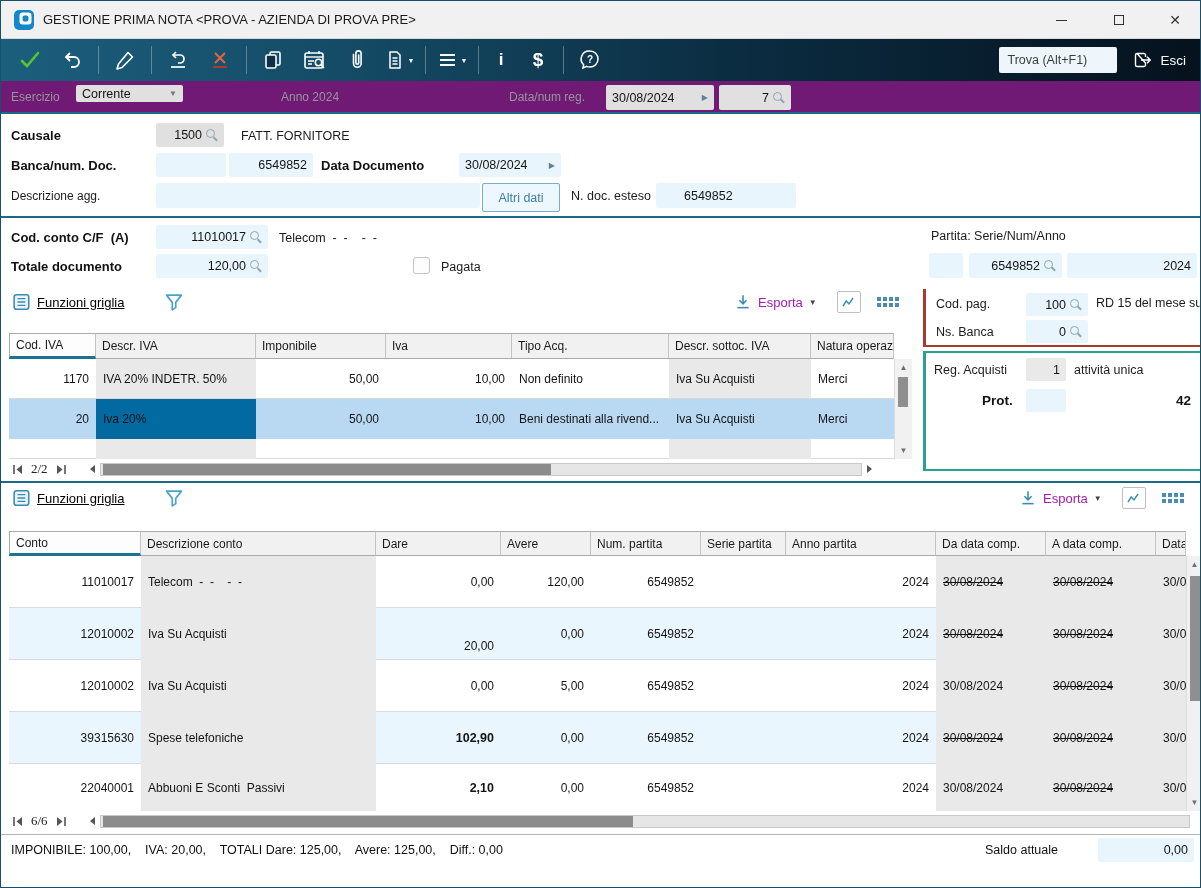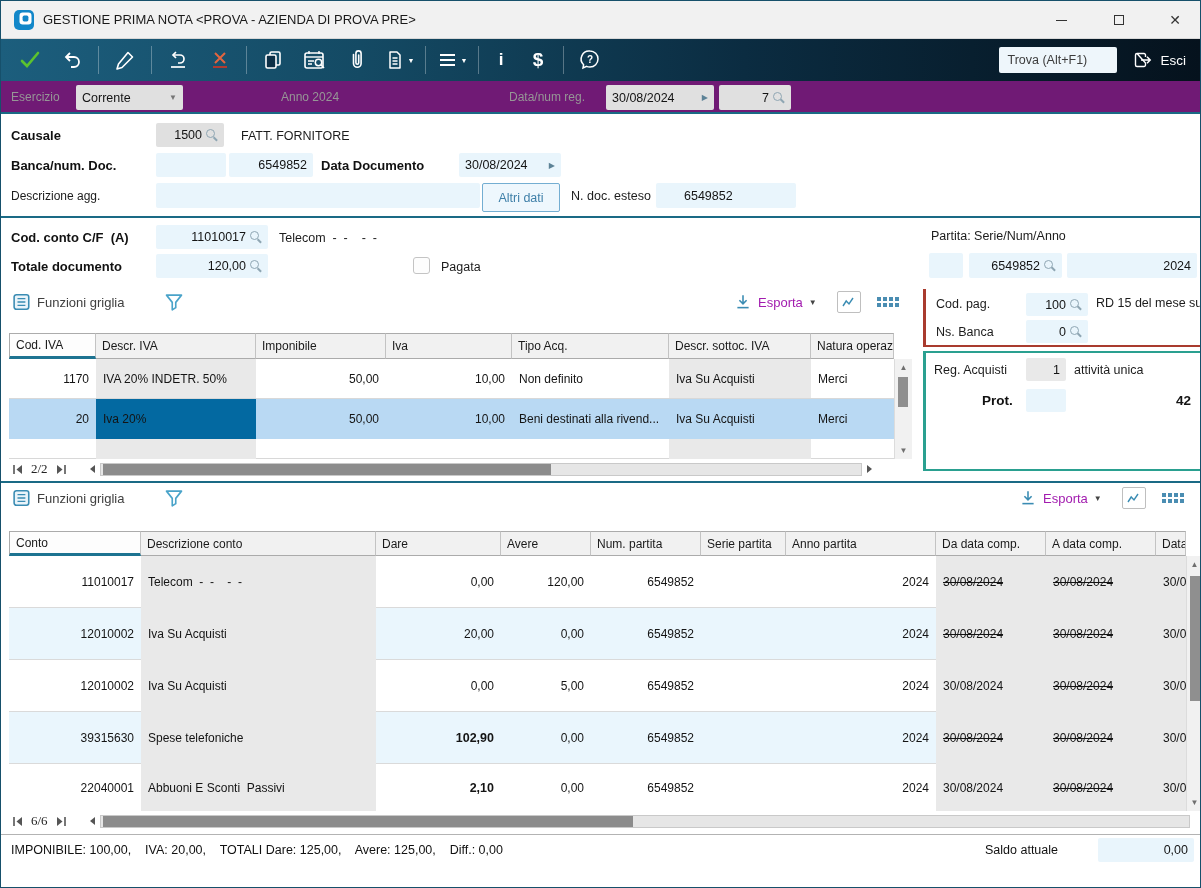--- a/index.html
+++ b/index.html
@@ -49,21 +49,21 @@
                   border:1.4px solid #8fa6b3; border-radius:50%; }
   .lupa::after { content:''; position:absolute; width:5px; height:1.6px; background:#8fa6b3;
                  transform:rotate(45deg); left:7px; top:8.6px; }
   .darr { font-size:8px; color:#5c8296; flex:none; }
   .combo-caret { font-size:8px; color:#767676; flex:none; }
 
   .divider-teal { background:#1a6a85; }
   .checkbox { width:17px; height:17px; background:#fdfdfd; border:1px solid #c4c4c4; border-radius:3px; }
 
   
-  .fg-label { font-size:13px; color:#404040; }
+  .fg-label { font-size:13px; color:#000000;text-decoration:underline; }
   .esporta-label { font-size:13px; color:#a21caf; }
   .chartbox { width:24px; height:22px; border:1px solid #bfbfbf; border-radius:2px;
               display:flex; align-items:center; justify-content:center; }
   .gridicon { display:grid; grid-template-columns:repeat(4,4px); grid-template-rows:repeat(2,4px); gap:2px; }
   .gridicon span { background:#4a8db2; }
 
   
   .gh { position:absolute; background:#f1f1f1; border-top:1px solid #ababab; border-bottom:1px solid #ababab;
         border-right:1px solid #c3c3c3; font-size:12px; color:#1a1a1a;
         display:flex; align-items:center; padding:0 6px; white-space:nowrap; overflow:hidden; }
@@ -206,21 +206,21 @@
       <svg width="20" height="20" viewBox="0 0 20 20">
           <path d="M4 3.5h7a1.5 1.5 0 0 1 1.5 1.5v2M12.5 13v2A1.5 1.5 0 0 1 11 16.5H4A1.5 1.5 0 0 1 2.5 15V5A1.5 1.5 0 0 1 4 3.5z" stroke="#fff" stroke-width="1.4" fill="none"></path>
           <path d="M8 10h9M14 6.8l3.2 3.2L14 13.2" stroke="#fff" stroke-width="1.5" fill="none"></path>
         </svg>
       <span>Esci</span>
     </div>
   </div>
 
   <div class="abs" style="left:0;top:80px;width:100%;height:33px;background:#701a75;border-bottom:2px solid #1a6a85">
     <span class="lblg abs" style="left:10px;top:9px">Esercizio</span>
-    <div class="fld gray abs" style="left:75px;top:4px;width:107px;height:25px">
+    <div class="fld gray abs" style="left:75px;top:4px;width:107px;height:17px">
       <span class="val">Corrente</span>
       <span class="combo-caret">▼</span>
     </div>
     <span class="lblg abs" style="left:280px;top:9px">Anno 2024</span>
     <span class="lblg abs" style="left:508px;top:9px">Data/num reg.</span>
     <div class="fld gray abs" style="left:605px;top:4px;width:108px;height:25px">
       <span class="val">30/08/2024</span>
       <span class="darr">▶</span>
     </div>
     <div class="fld gray r abs" style="left:718px;top:4px;width:72px;height:25px">
@@ -478,21 +478,21 @@
     <div class="gc" style="left:692px;top:0;width:85px;height:52px"></div>
     <div class="gc r" style="left:777px;top:0;width:150px;height:52px">2024</div>
     <div class="gc struck" style="left:927px;top:0;width:110px;height:52px;background:#e9e9e9">30/08/2024</div>
     <div class="gc struck" style="left:1037px;top:0;width:110px;height:52px;background:#e9e9e9">30/08/2024</div>
     <div class="gc" style="left:1147px;top:0;width:30px;height:52px;background:#e9e9e9;padding-right:0">30/08/2024</div>
   </div>
 
   <div class="abs" style="left:8px;top:607px;width:1177px;height:52px;background:#eaf6fd;border-bottom:1px solid #dadada">
     <div class="gc r" style="left:0;top:0;width:132px;height:52px">12010002</div>
     <div class="gc" style="left:132px;top:0;width:235px;height:52px;background:#e9e9e9">Iva Su Acquisti</div>
-    <div class="gc r" style="left:367px;top:0;width:125px;height:52px">20,00</div>
+    <div class="gc r" style="left:367px;top:12px;width:125px;height:52px">20,00</div>
     <div class="gc r" style="left:492px;top:0;width:90px;height:52px">0,00</div>
     <div class="gc r" style="left:582px;top:0;width:110px;height:52px">6549852</div>
     <div class="gc" style="left:692px;top:0;width:85px;height:52px"></div>
     <div class="gc r" style="left:777px;top:0;width:150px;height:52px">2024</div>
     <div class="gc struck" style="left:927px;top:0;width:110px;height:52px;background:#e9e9e9">30/08/2024</div>
     <div class="gc struck" style="left:1037px;top:0;width:110px;height:52px;background:#e9e9e9">30/08/2024</div>
     <div class="gc" style="left:1147px;top:0;width:30px;height:52px;background:#e9e9e9;padding-right:0">30/08/2024</div>
   </div>
 
   <div class="abs" style="left:8px;top:659px;width:1177px;height:52px;background:#fff;border-bottom:1px solid #dadada">

